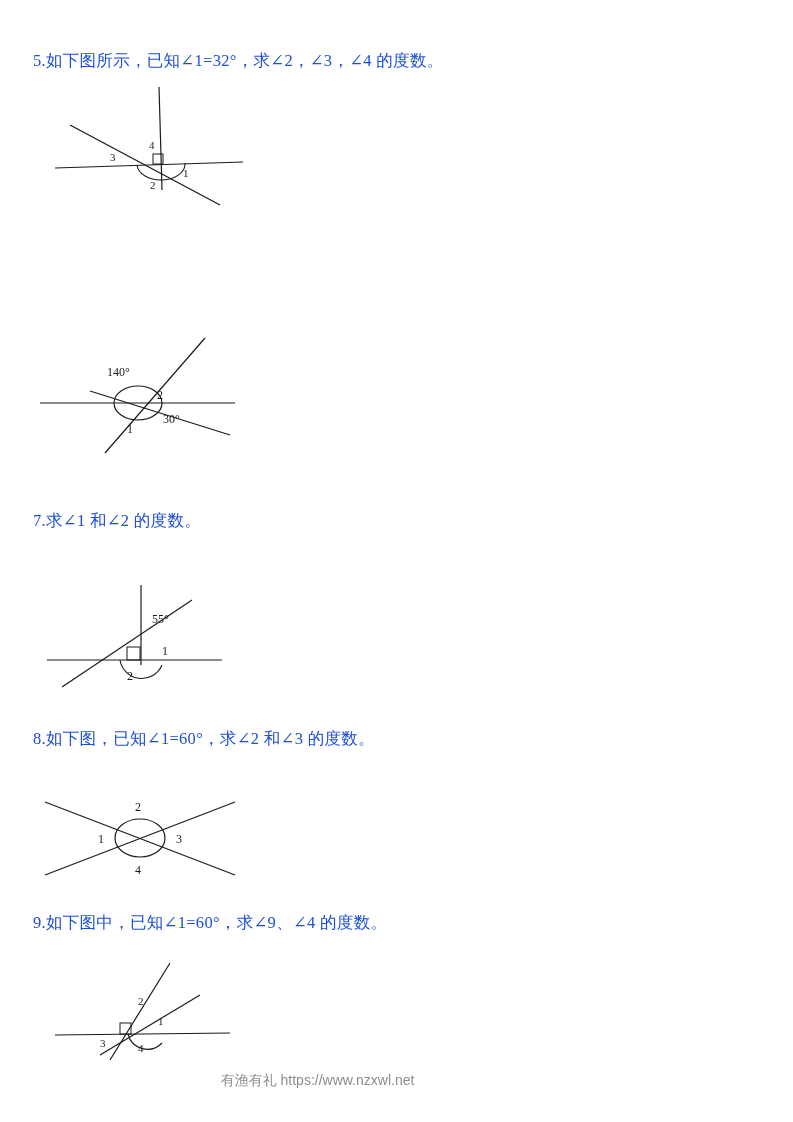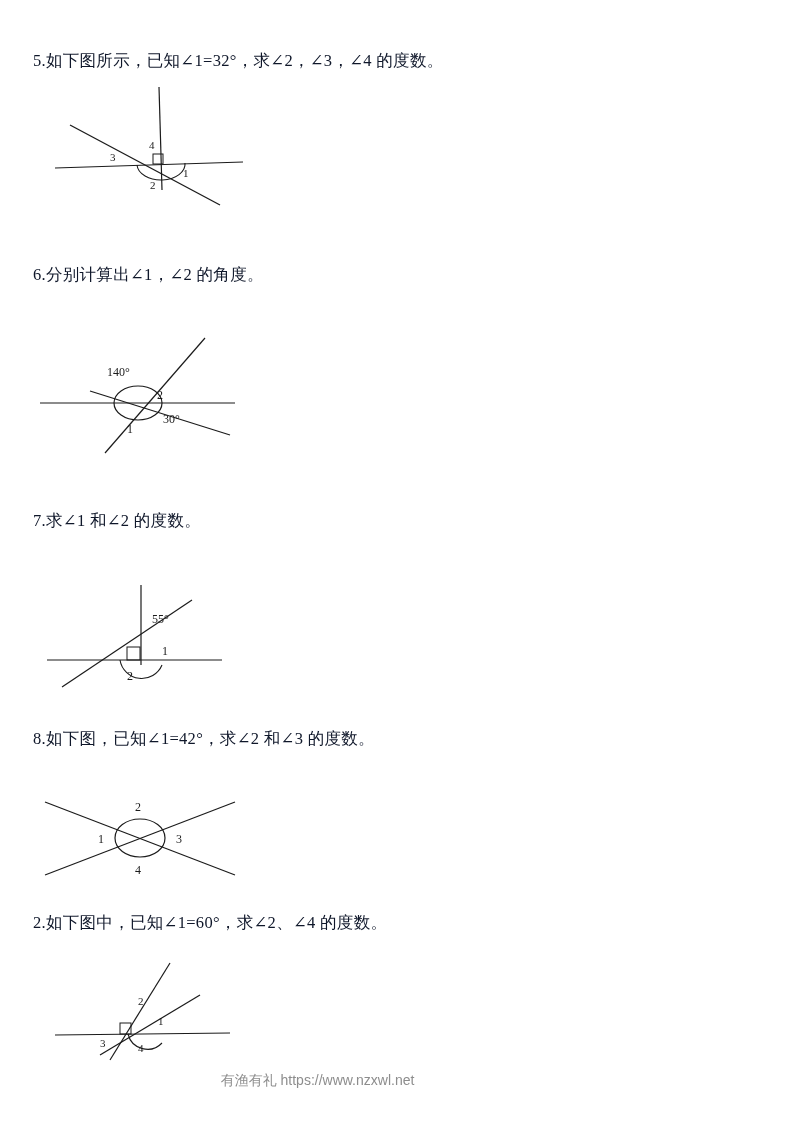--- a/index.html
+++ b/index.html
@@ -19,21 +19,21 @@
     position: absolute;
     left: 0; top: 0;
     width: 793px;
     height: 1122px;
   }
   .q-text {
     position: absolute;
     font-size: 16.5px;
     letter-spacing: 0.3px;
     white-space: nowrap;
-    color: #0f172a;
+    color: #1d4ed8;
   }
   .fig {
     position: absolute;
   }
   .fig svg {
     display: block;
     overflow: visible;
   }
   .footer {
     position: absolute;
@@ -71,21 +71,20 @@
 
         <rect x="113" y="69" width="10" height="10" stroke="#1b1b1b" stroke-width="1"></rect>
       </g>
       <text x="109" y="64" font-size="11">4</text>
       <text x="70" y="76" font-size="11">3</text>
       <text x="143" y="92" font-size="11">1</text>
       <text x="110" y="104" font-size="11">2</text>
     </svg>
   </div>
 
-  <div class="q-text" style="left:33px; top:264px;">6.分别计算出∠1，∠2 的角度。</div>
 
   <div class="fig" style="left:30px; top:323px;">
     <svg width="230" height="140" viewBox="0 0 230 140">
       <g stroke="#1b1b1b" stroke-width="1.2" fill="none">
 
         <line x1="10" y1="80" x2="205" y2="80"></line>
 
         <line x1="75" y1="130" x2="175" y2="15"></line>
 
         <line x1="60" y1="68" x2="200" y2="112"></line>
@@ -114,40 +113,40 @@
         <path d="M 88 85 A 22 22 0 0 0 130 90" stroke-width="1.1"></path>
 
         <rect x="95" y="72" width="13" height="13" stroke-width="1"></rect>
       </g>
       <text x="120" y="48" font-size="12">55°</text>
       <text x="130" y="80" font-size="12">1</text>
       <text x="95" y="105" font-size="12">2</text>
     </svg>
   </div>
 
-  <div class="q-text" style="left:33px; top:728px;">8.如下图，已知∠1=42°，求∠2 和∠3 的度数。</div>
+  <div class="q-text" style="left:33px; top:728px;">8.如下图，已知∠1=60°，求∠2 和∠3 的度数。</div>
 
   <div class="fig" style="left:35px; top:785px;">
     <svg width="220" height="105" viewBox="0 0 220 105">
       <g stroke="#1b1b1b" stroke-width="1.2" fill="none">
 
         <line x1="10" y1="17" x2="200" y2="90"></line>
 
         <line x1="10" y1="90" x2="200" y2="17"></line>
 
         <ellipse cx="105" cy="53" rx="25" ry="19"></ellipse>
       </g>
       <text x="100" y="26" font-size="12">2</text>
       <text x="63" y="58" font-size="12">1</text>
       <text x="141" y="58" font-size="12">3</text>
       <text x="100" y="89" font-size="12">4</text>
     </svg>
   </div>
 
-  <div class="q-text" style="left:33px; top:912px;">2.如下图中，已知∠1=60°，求∠2、∠4 的度数。</div>
+  <div class="q-text" style="left:33px; top:912px;">9.如下图中，已知∠1=60°，求∠9、∠4 的度数。</div>
 
   <div class="fig" style="left:40px; top:955px;">
     <svg width="220" height="110" viewBox="0 0 220 110">
       <g stroke="#1b1b1b" stroke-width="1.2" fill="none">
 
         <line x1="15" y1="80" x2="190" y2="78"></line>
 
         <line x1="70" y1="105" x2="130" y2="8"></line>
 
         <line x1="60" y1="100" x2="160" y2="40"></line>

